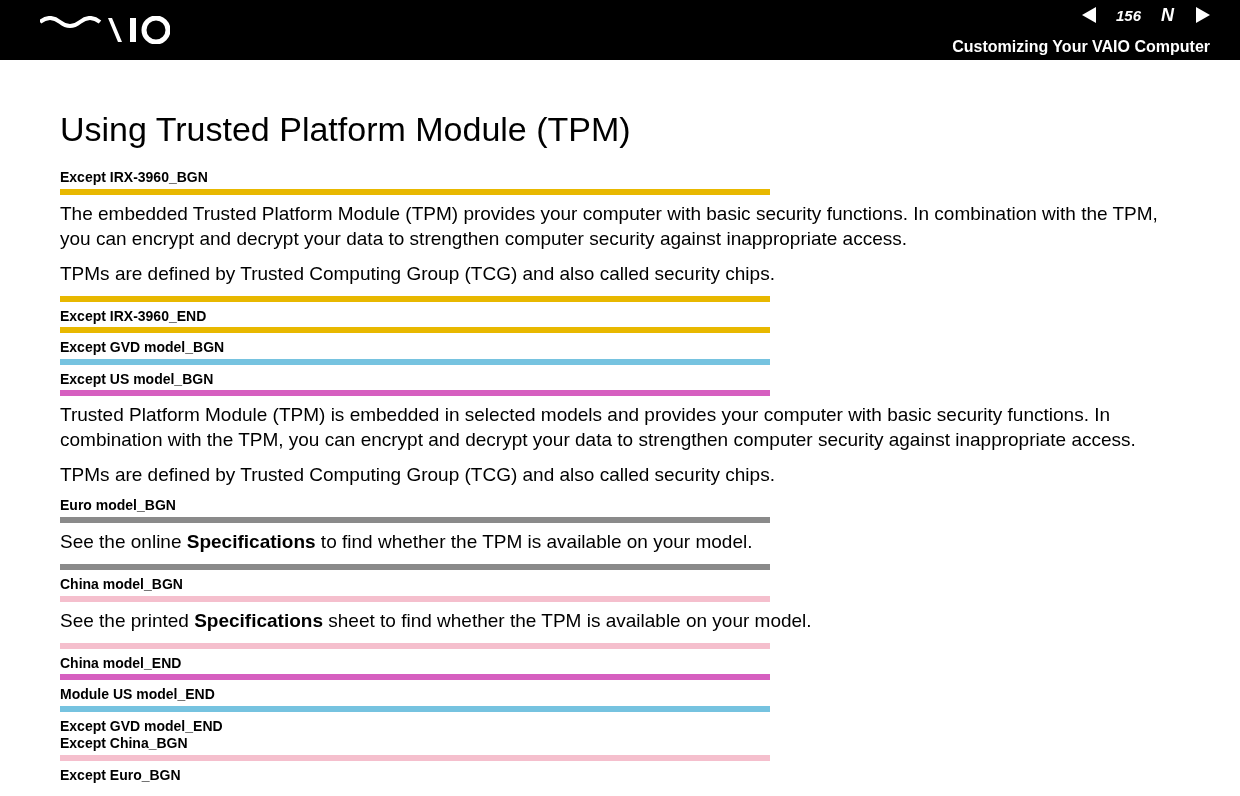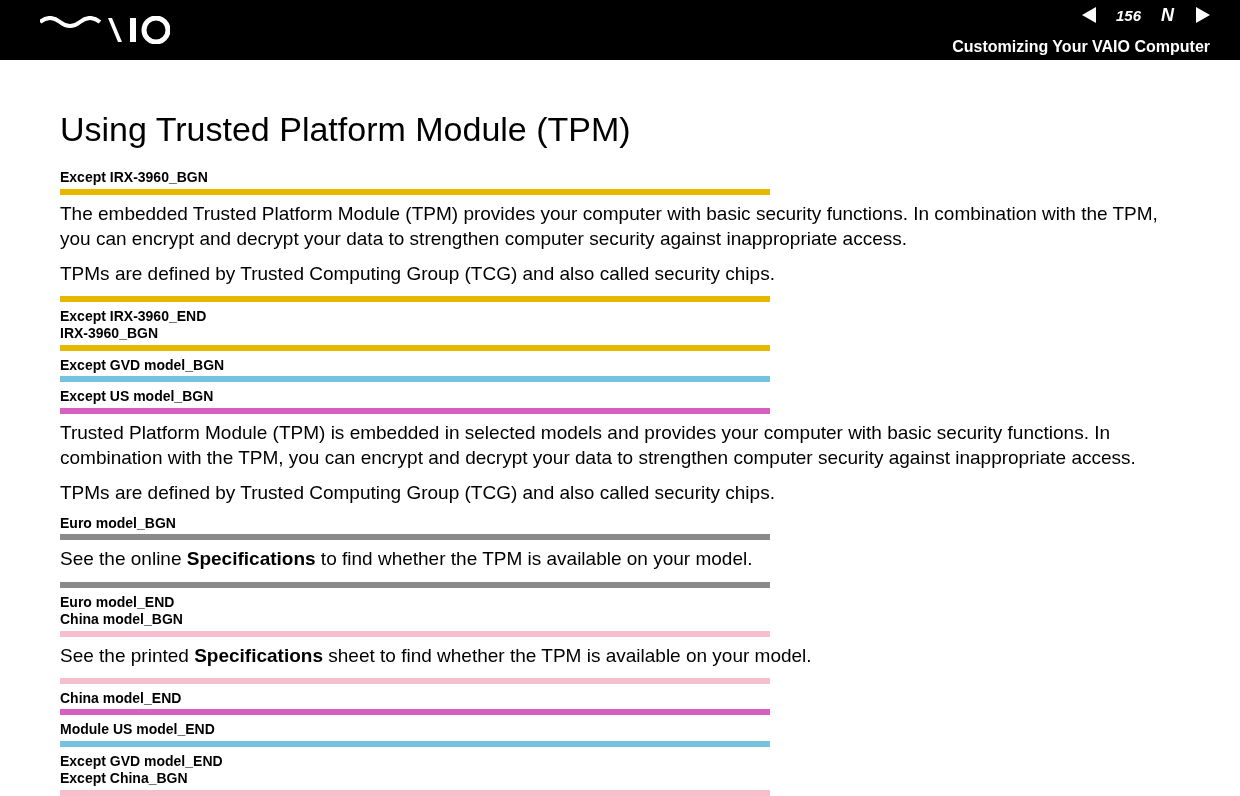--- a/index.html
+++ b/index.html
@@ -54,21 +54,20 @@
 
   <div class="tag">Except IRX-3960_BGN</div>
   <div class="rule yellow"></div>
 
   <p class="para">The embedded Trusted Platform Module (TPM) provides your computer with basic security functions. In combination with the TPM, you can encrypt and decrypt your data to strengthen computer security against inappropriate access.</p>
   <p class="para">TPMs are defined by Trusted Computing Group (TCG) and also called security chips.</p>
 
   <div class="block">
     <div class="rule yellow"></div>
     <div class="tag">Except IRX-3960_END</div>
-    <div class="tag">IRX-3960_BGN</div>
     <div class="rule yellow"></div>
     <div class="tag">Except GVD model_BGN</div>
     <div class="rule blue"></div>
     <div class="tag">Except US model_BGN</div>
     <div class="rule magenta"></div>
   </div>
 
   <p class="para">Trusted Platform Module (TPM) is embedded in selected models and provides your computer with basic security functions. In combination with the TPM, you can encrypt and decrypt your data to strengthen computer security against inappropriate access.</p>
   <p class="para">TPMs are defined by Trusted Computing Group (TCG) and also called security chips.</p>
 
@@ -76,21 +75,20 @@
     <div class="tag">Euro model_BGN</div>
     <div class="rule grey"></div>
   </div>
 
   <p class="para">
     <span>See the online </span><b>Specifications</b><span> to find whether the TPM is available on your model.</span>
   </p>
 
   <div class="block">
     <div class="rule grey"></div>
-    <div class="tag">Euro model_END</div>
     <div class="tag">China model_BGN</div>
     <div class="rule pink"></div>
   </div>
 
   <p class="para">
     <span>See the printed </span><b>Specifications</b><span> sheet to find whether the TPM is available on your model.</span>
   </p>
 
   <div class="block">
     <div class="rule pink"></div>

